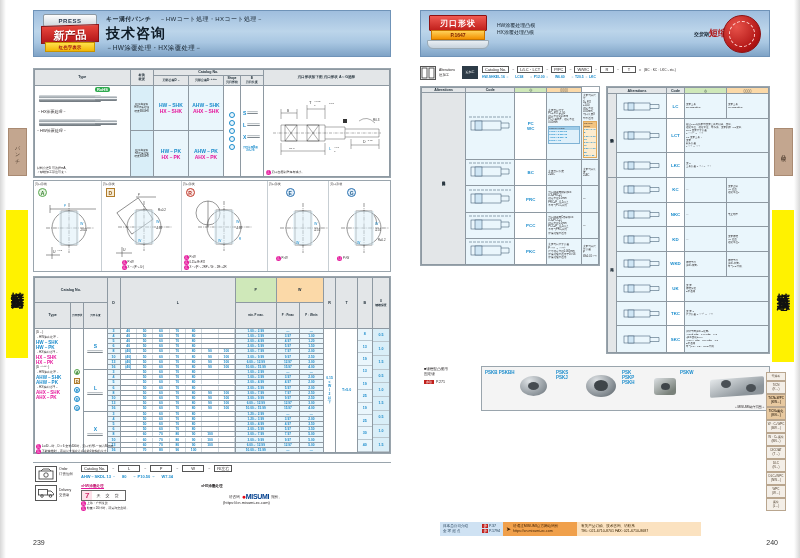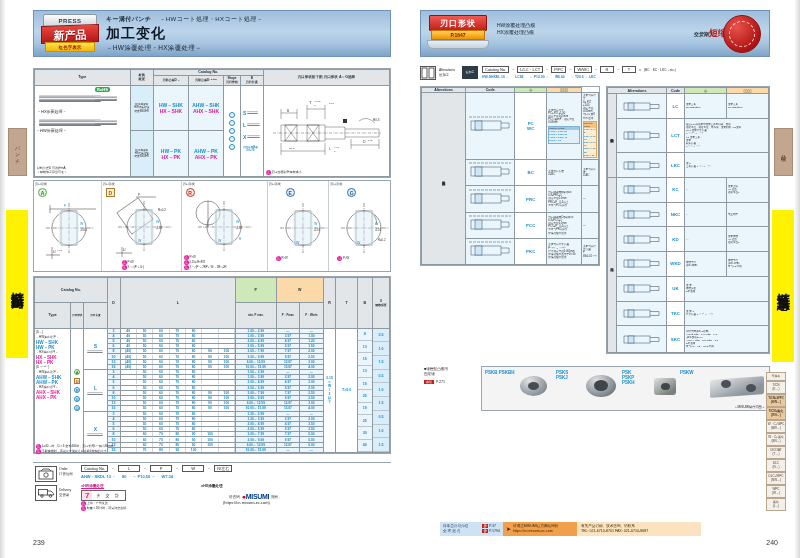--- a/index.html
+++ b/index.html
@@ -173,21 +173,21 @@
     <div class="press-badge">
       <div class="press-top">PRESS</div>
       <div class="press-red">新产品</div>
       <div class="press-yellow">红色字表示</div>
     </div>
     <div class="banner-title">
       <div class="bt-1">
         <span>キー溝付パンチ</span>
         <span class="thin">－HWコート処理・HXコート処理－</span>
       </div>
-      <div class="bt-2">加工变化</div>
+      <div class="bt-2">技术咨询</div>
       <div class="bt-3">－HW涂覆处理・HX涂覆处理－</div>
     </div>
   </div>
 
   <div class="banner" style="left:420px; top:10px; width:350px;">
     <div class="shadow"></div>
     <div class="prod-badge">
       <div class="prod-red">刃口形状</div>
       <div class="prod-orange">P.1647</div>
       <div class="book-pages"></div>

